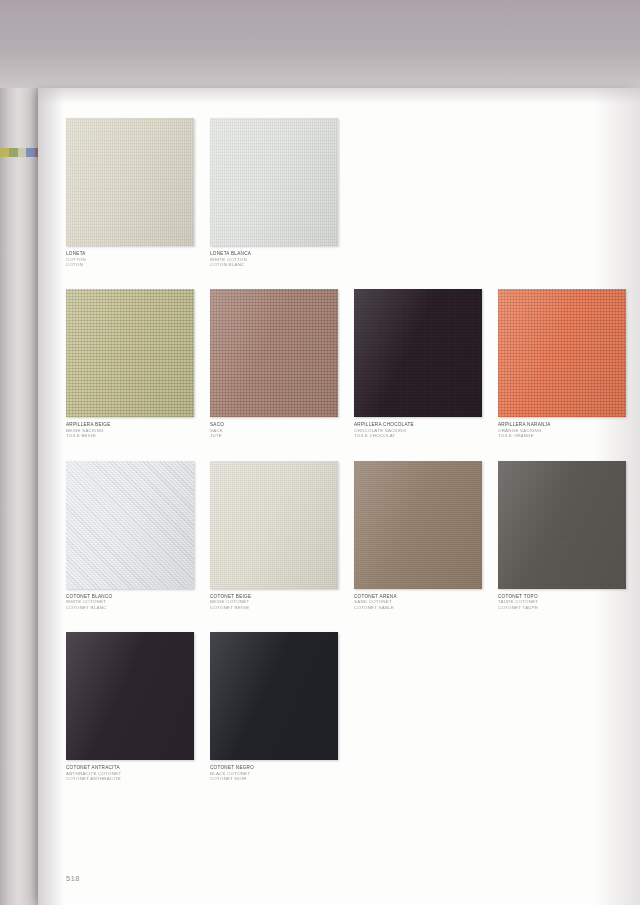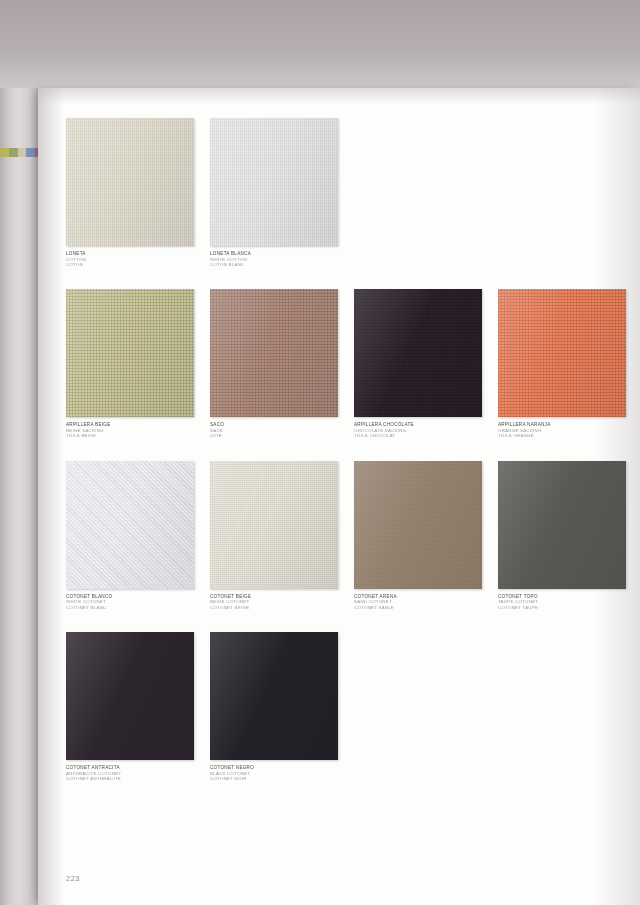--- a/index.html
+++ b/index.html
@@ -297,16 +297,16 @@
               <div class="cap-es">COTONET NEGRO</div>
               <div class="cap-en">BLACK COTONET</div>
               <div class="cap-fr">COTONET NOIR</div>
             </div>
           </div>
           <div class="swatch-cell empty"></div>
           <div class="swatch-cell empty"></div>
         </div>
       </div>
 
-    <div class="folio">223</div>
+    <div class="folio">518</div>
 
   </div>
 </div>
 
 </body></html>

